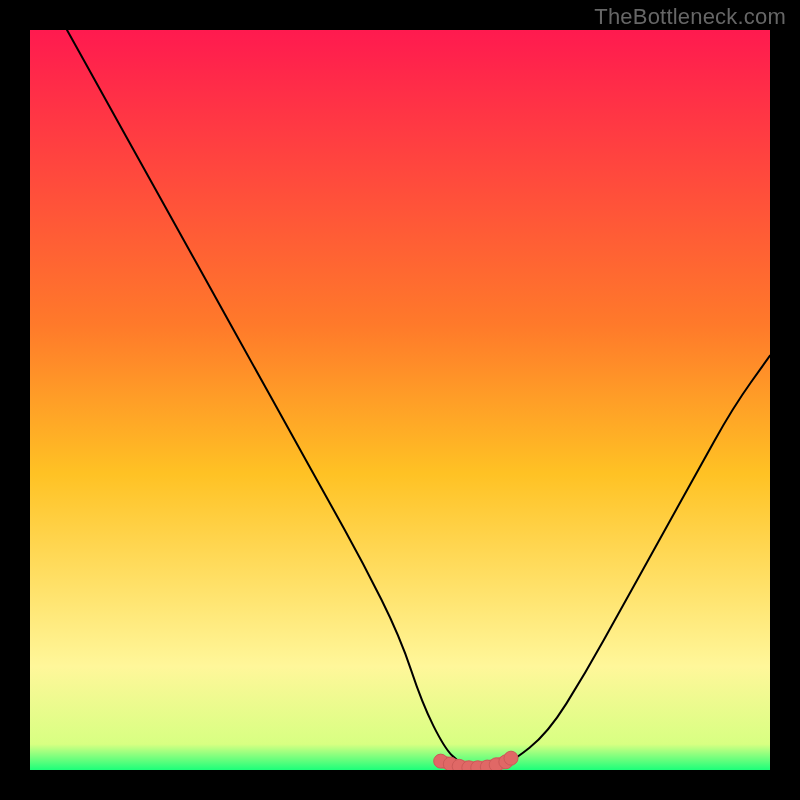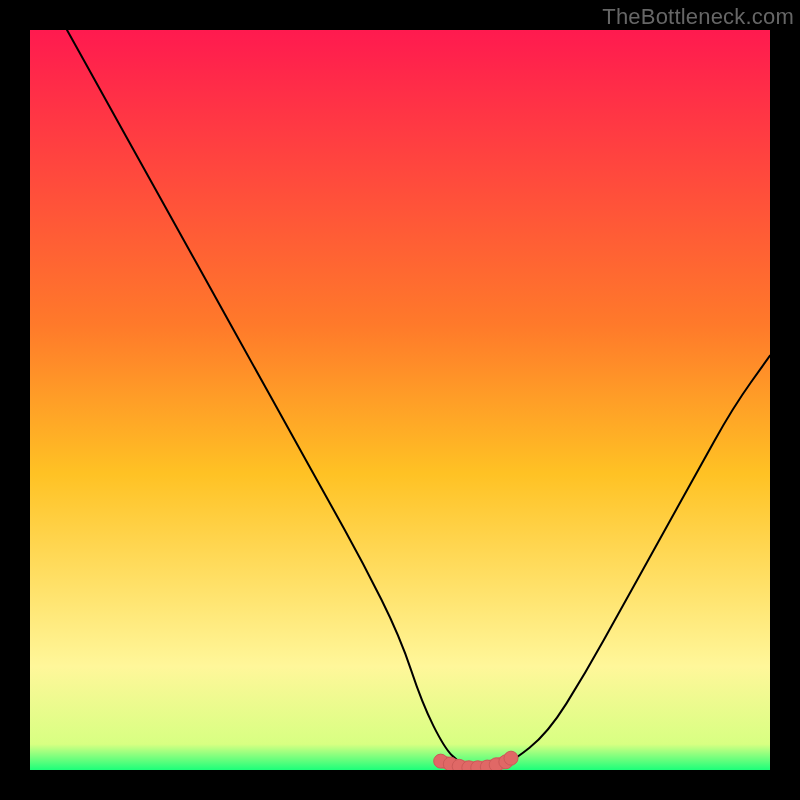--- a/index.html
+++ b/index.html
@@ -15,21 +15,21 @@
     position: absolute;
     left: 0;
     top: 0;
     width: 800px;
     height: 800px;
     background: #000;
   }
   .watermark {
     position: absolute;
     top: 4px;
-    right: 6px;
+    right: 14px;
     color: #666;
     font-family: Arial, Helvetica, sans-serif;
     font-size: 22px;
     font-weight: 500;
     letter-spacing: 0.2px;
   }
   .plot-area {
     position: absolute;
     left: 30px;
     top: 30px;

